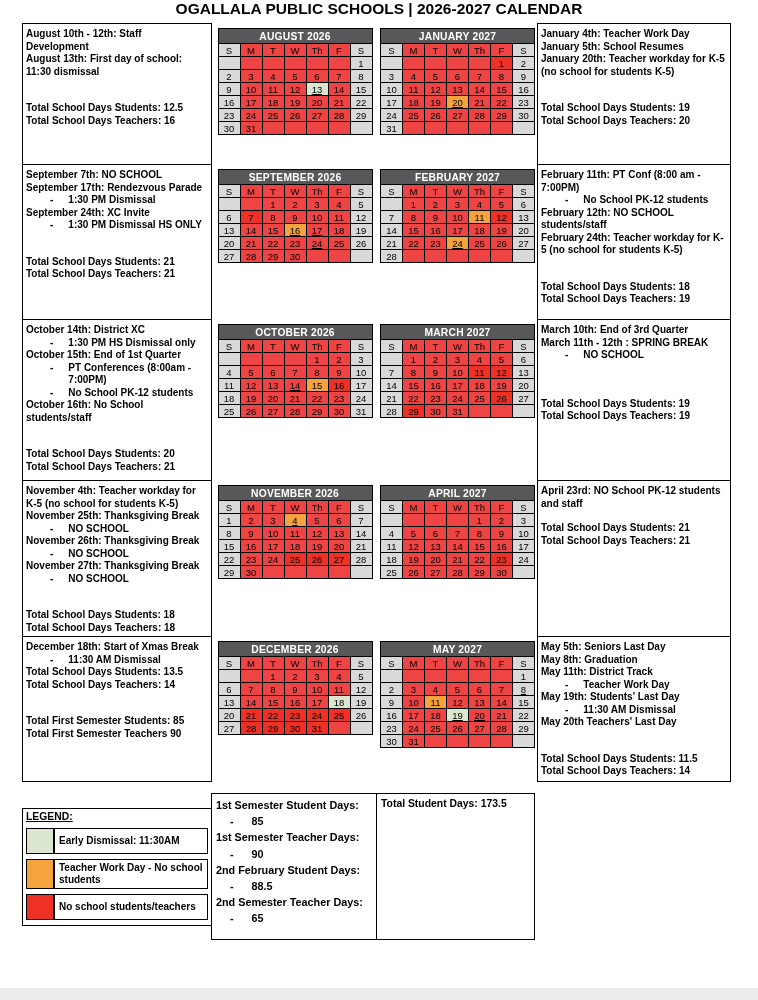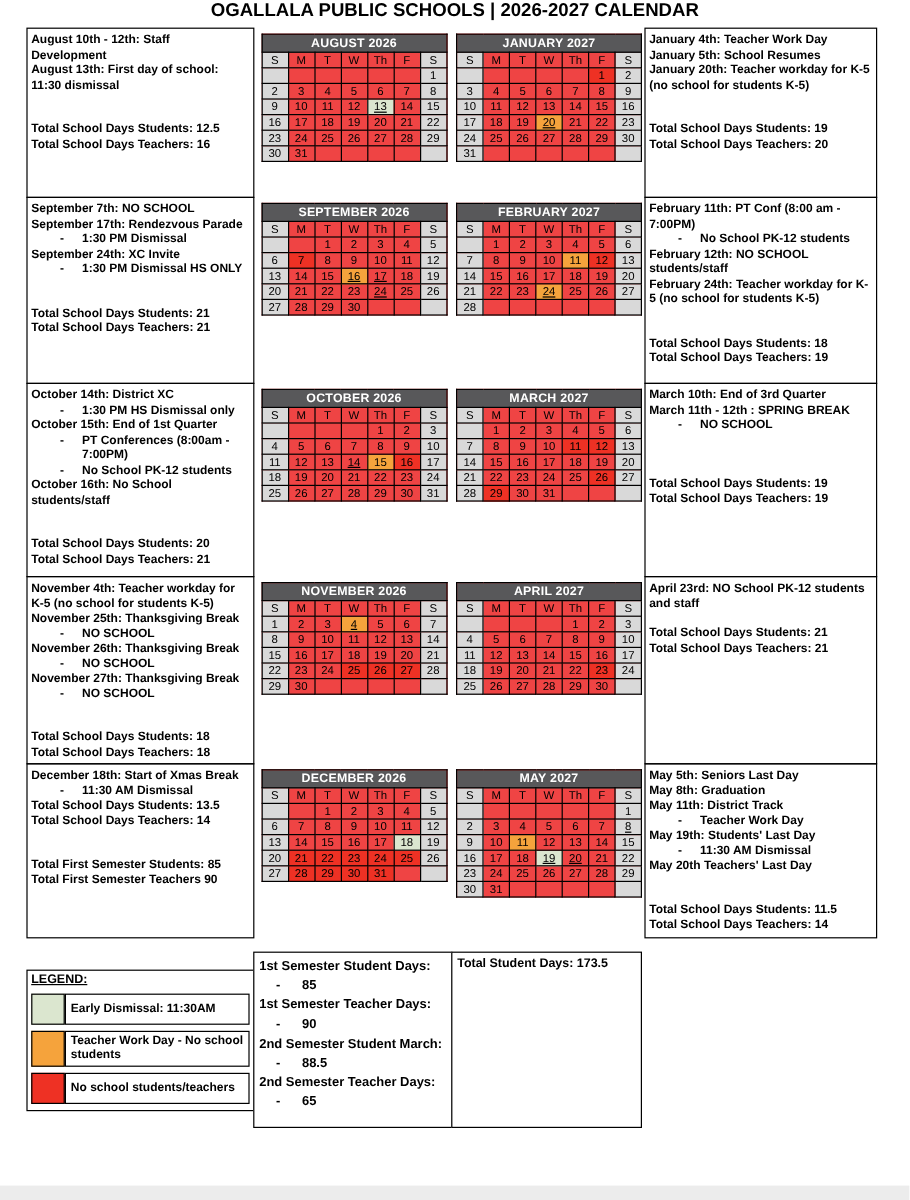--- a/index.html
+++ b/index.html
@@ -915,21 +915,21 @@
           <div class="sline">1st Semester Student Days:</div>
           <div class="sval">
             <span>-</span>
             <span>85</span>
           </div>
           <div class="sline">1st Semester Teacher Days:</div>
           <div class="sval">
             <span>-</span>
             <span>90</span>
           </div>
-          <div class="sline">2nd Semester Student March:</div>
+          <div class="sline">2nd February Student Days:</div>
           <div class="sval">
             <span>-</span>
             <span>88.5</span>
           </div>
           <div class="sline">2nd Semester Teacher Days:</div>
           <div class="sval">
             <span>-</span>
             <span>65</span>
           </div>
         </div>

